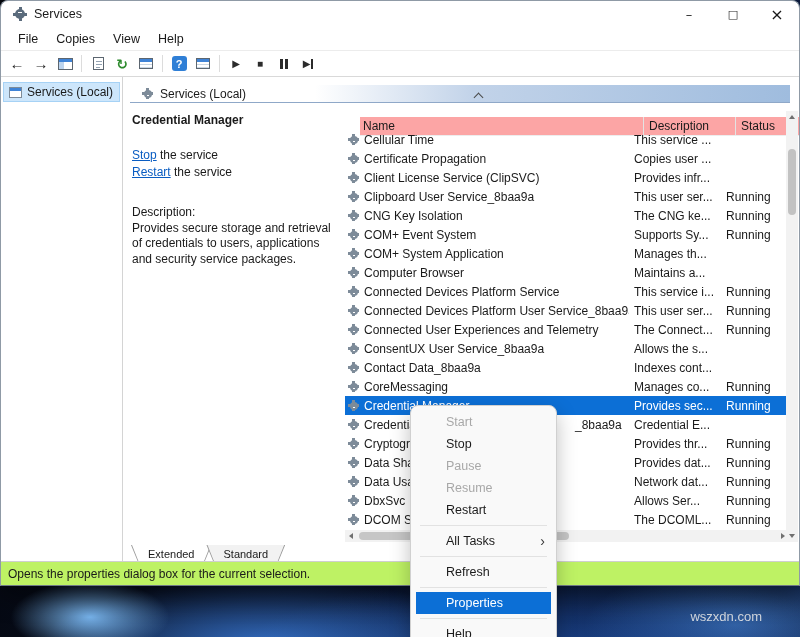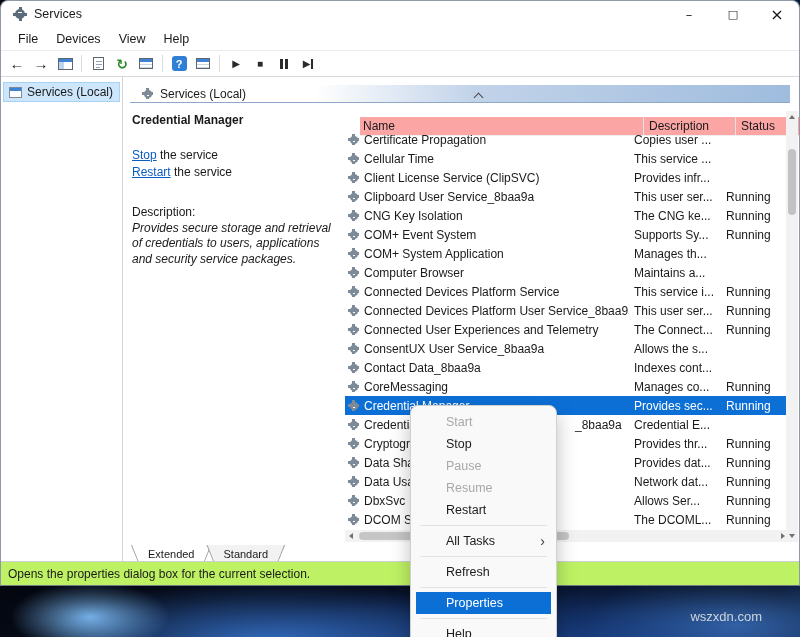--- a/index.html
+++ b/index.html
@@ -94,21 +94,21 @@
     background:linear-gradient(90deg,#ffffff 0%,#ffffff 28%,#c2d3e9 52%,#9fbcde 100%);
     border-bottom:1px solid #8fa8c8; }
   .chev-up { position:absolute; left:352px; top:17px; width:7px; height:7px;
     border-left:1.5px solid #4a4a4a; border-top:1.5px solid #4a4a4a; transform:rotate(45deg); z-index:3; }
 
   .detail { position:absolute; left:9px; top:36px; width:206px; font-size:12px; color:#1a1a1a; }
   .detail .svc-title { font-weight:bold; margin-bottom:21px; }
   .detail .svc-line { margin-bottom:3px; }
   .link { color:#0a5dc2; text-decoration:underline; cursor:pointer; }
   .desc-label { margin-top:26px; }
-  .desc-text { margin-top:2px; line-height:1.28; width:202px;font-style:italic; }
+  .desc-text { margin-top:2px; line-height:1.28; width:202px; }
 
   .col-header { position:absolute; left:237px; top:34px; width:444px; height:19px; display:flex;
     font-size:12px; color:#1a1a1a; border-bottom:1px solid #ededed; background:#fca5a5;margin-top:6px; }
   .col { display:flex; align-items:center; padding-left:5px; border-right:1px solid #e3e3e3; }
   .col-name { width:284px; padding-left:3px; }
   .col-desc { width:92px; }
   .col-status { width:68px; }
 
   .rows { position:absolute; left:222px; top:53px; width:444px; }
   .row { height:19px; display:flex; align-items:center; font-size:12px; color:#1a1a1a; }
@@ -169,21 +169,21 @@
     <span class="app-title">Services</span>
     <div class="win-controls">
       <span class="win-btn">–</span>
       <span class="win-btn max">□</span>
       <span class="win-btn close">×</span>
     </div>
   </div>
 
   <div class="menubar">
     <span class="menu-entry">File</span>
-    <span class="menu-entry">Devices</span>
+    <span class="menu-entry">Copies</span>
     <span class="menu-entry">View</span>
     <span class="menu-entry">Help</span>
   </div>
 
   <div class="toolbar">
     <span class="tb-btn glyph-btn">←</span>
     <span class="tb-btn glyph-btn">→</span>
     <span class="tb-btn">
         <span class="tb-win"></span>
       </span>
@@ -245,36 +245,36 @@
         <div class="col col-desc">Description</div>
         <div class="col col-status">Status</div>
       </div>
 
       <div class="rows">
   <div class="row">
     <div class="cell cell-name">
       <span class="gear">
                 <i></i>
               </span>
+      <span class="label">Cellular Time</span>
+
+    </div>
+    <div class="cell cell-desc">This service ...</div>
+    <div class="cell cell-status"></div>
+  </div>
+
+  <div class="row">
+    <div class="cell cell-name">
+      <span class="gear">
+                <i></i>
+              </span>
       <span class="label">Certificate Propagation</span>
 
     </div>
     <div class="cell cell-desc">Copies user ...</div>
-    <div class="cell cell-status"></div>
-  </div>
-
-  <div class="row">
-    <div class="cell cell-name">
-      <span class="gear">
-                <i></i>
-              </span>
-      <span class="label">Cellular Time</span>
-
-    </div>
-    <div class="cell cell-desc">This service ...</div>
     <div class="cell cell-status"></div>
   </div>
 
   <div class="row">
     <div class="cell cell-name">
       <span class="gear">
                 <i></i>
               </span>
       <span class="label">Client License Service (ClipSVC)</span>
 

